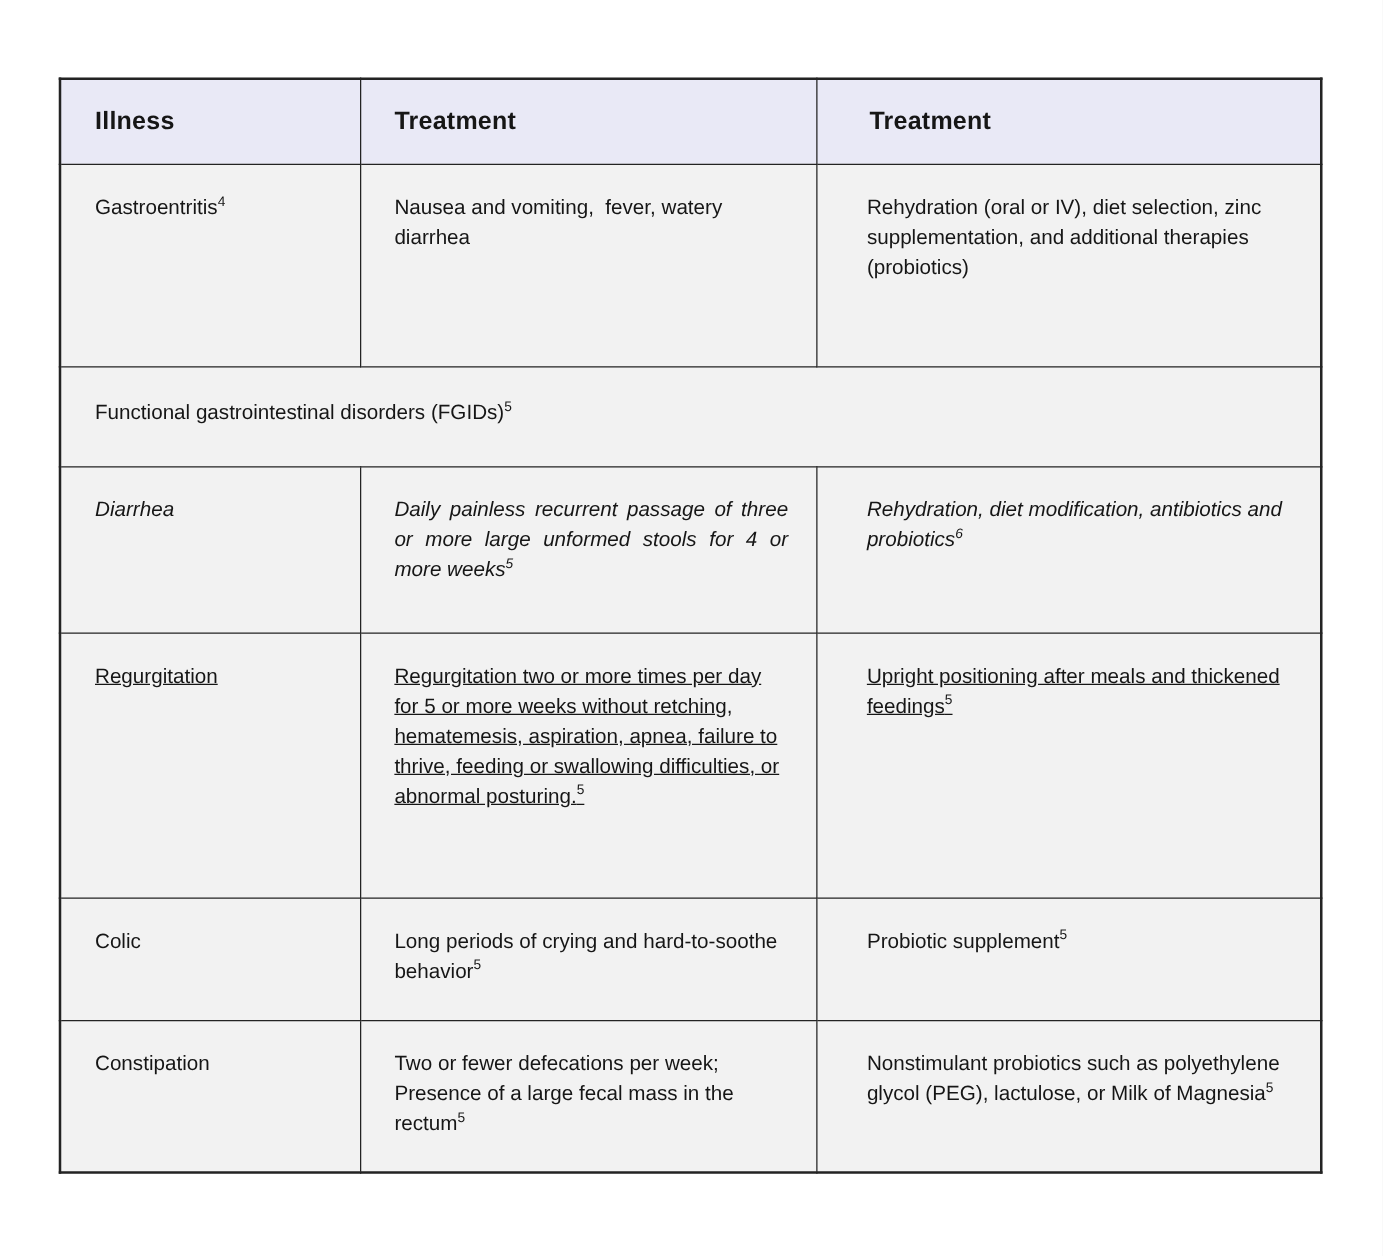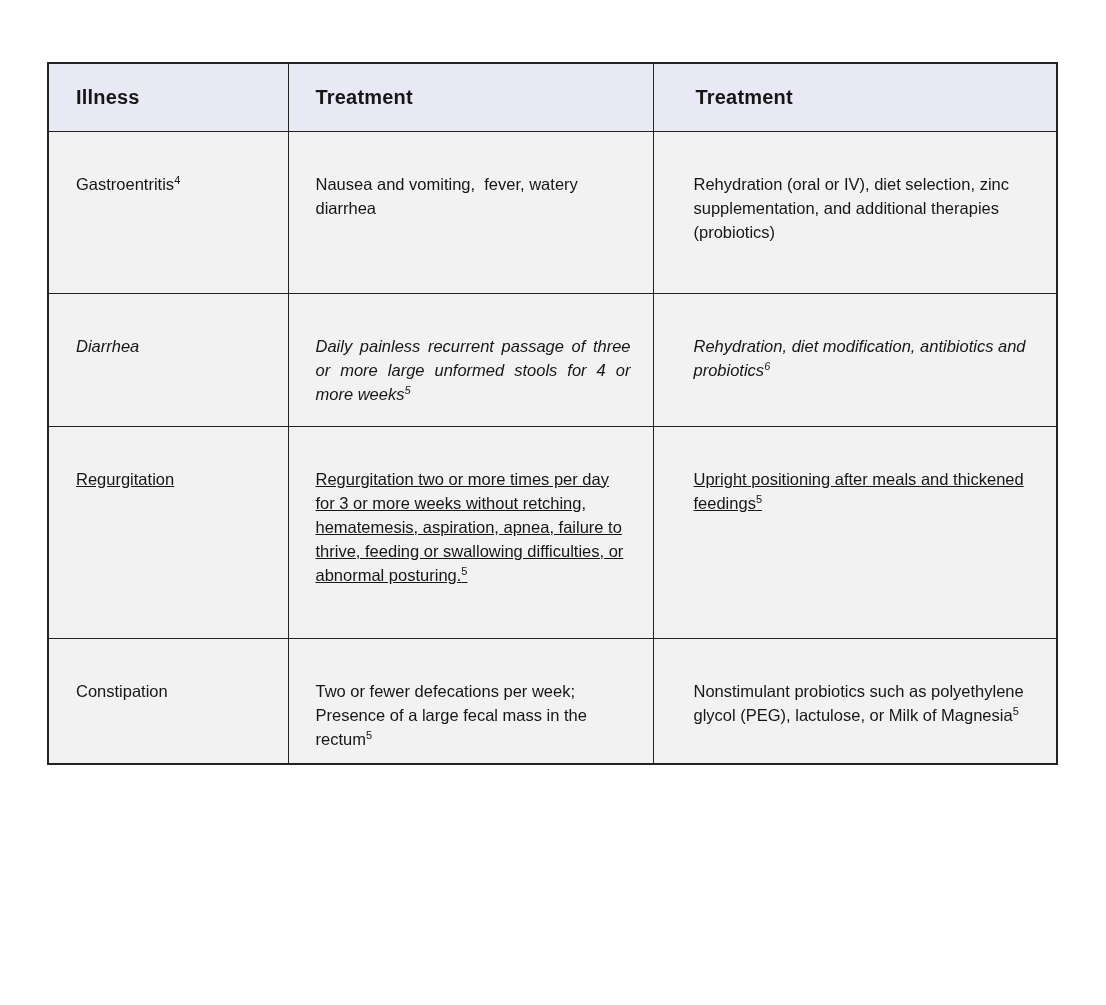--- a/index.html
+++ b/index.html
@@ -42,21 +42,21 @@
     vertical-align:middle;
     font-size:20px;
     font-weight:bold;
     letter-spacing:.2px;
     padding:0 14px 0 27px;
   }
   th.col3{padding-left:42px;}
   td{
     font-size:16.5px;
     line-height:24px;
-    padding:40px 22px 12px 27px;
+    padding:22px 22px 12px 27px;
   }
   td.col3{padding-left:40px;padding-right:26px;margin-top:32px;}
   td.justify{text-align:justify;}
   tr.h-head{height:68px;}
   tr.r-gastro{height:162px;}
   tr.r-section{height:80px;}
   tr.r-diarrhea{height:133px;font-style:italic;}
   tr.r-regurg{height:212px;text-decoration:underline;}
   tr.r-colic{height:98px;}
   tr.r-constip{height:122px;}
@@ -85,33 +85,41 @@
       </tr>
     </thead>
     <tbody>
 
       <tr class="r-gastro">
         <td class="col1"><span>Gastroentritis</span><sup>4</sup></td>
         <td class="col2"><span>Nausea and vomiting,&nbsp; fever, watery diarrhea</span><sup></sup></td>
         <td class="col3"><span>Rehydration (oral or IV), diet selection, zinc supplementation, and additional therapies&nbsp; (probiotics)</span><sup></sup></td>
       </tr>
 
+      <tr class="r-section">
+        <td class="section-cell" colspan="3"><span>Functional gastrointestinal disorders (FGIDs)</span><sup>5</sup></td>
+      </tr>
 
       <tr class="r-diarrhea">
         <td class="col1"><span>Diarrhea</span><sup></sup></td>
         <td class="col2 justify"><span>Daily painless recurrent passage of three or more large unformed stools for 4 or more weeks</span><sup>5</sup></td>
         <td class="col3"><span>Rehydration, diet modification, antibiotics and probiotics</span><sup>6</sup></td>
       </tr>
 
       <tr class="r-regurg">
         <td class="col1"><span>Regurgitation</span><sup></sup></td>
-        <td class="col2"><span>Regurgitation two or more times per day for 3 or more weeks without retching, hematemesis, aspiration, apnea, failure to thrive, feeding or swallowing difficulties, or abnormal posturing.</span><sup>5</sup></td>
+        <td class="col2"><span>Regurgitation two or more times per day for 5 or more weeks without retching, hematemesis, aspiration, apnea, failure to thrive, feeding or swallowing difficulties, or abnormal posturing.</span><sup>5</sup></td>
         <td class="col3"><span>Upright positioning after meals and thickened feedings</span><sup>5</sup></td>
       </tr>
 
+      <tr class="r-colic">
+        <td class="col1"><span>Colic</span><sup></sup></td>
+        <td class="col2"><span>Long periods of crying and hard-to-soothe behavior</span><sup>5</sup></td>
+        <td class="col3"><span>Probiotic supplement</span><sup>5</sup></td>
+      </tr>
 
       <tr class="r-constip">
         <td class="col1"><span>Constipation</span><sup></sup></td>
         <td class="col2"><span>Two or fewer defecations per week; Presence of a large fecal mass in the rectum</span><sup>5</sup></td>
         <td class="col3"><span>Nonstimulant probiotics such as polyethylene glycol (PEG), lactulose, or Milk of Magnesia</span><sup>5</sup></td>
       </tr>
 
     </tbody>
   </table>
 </div>

